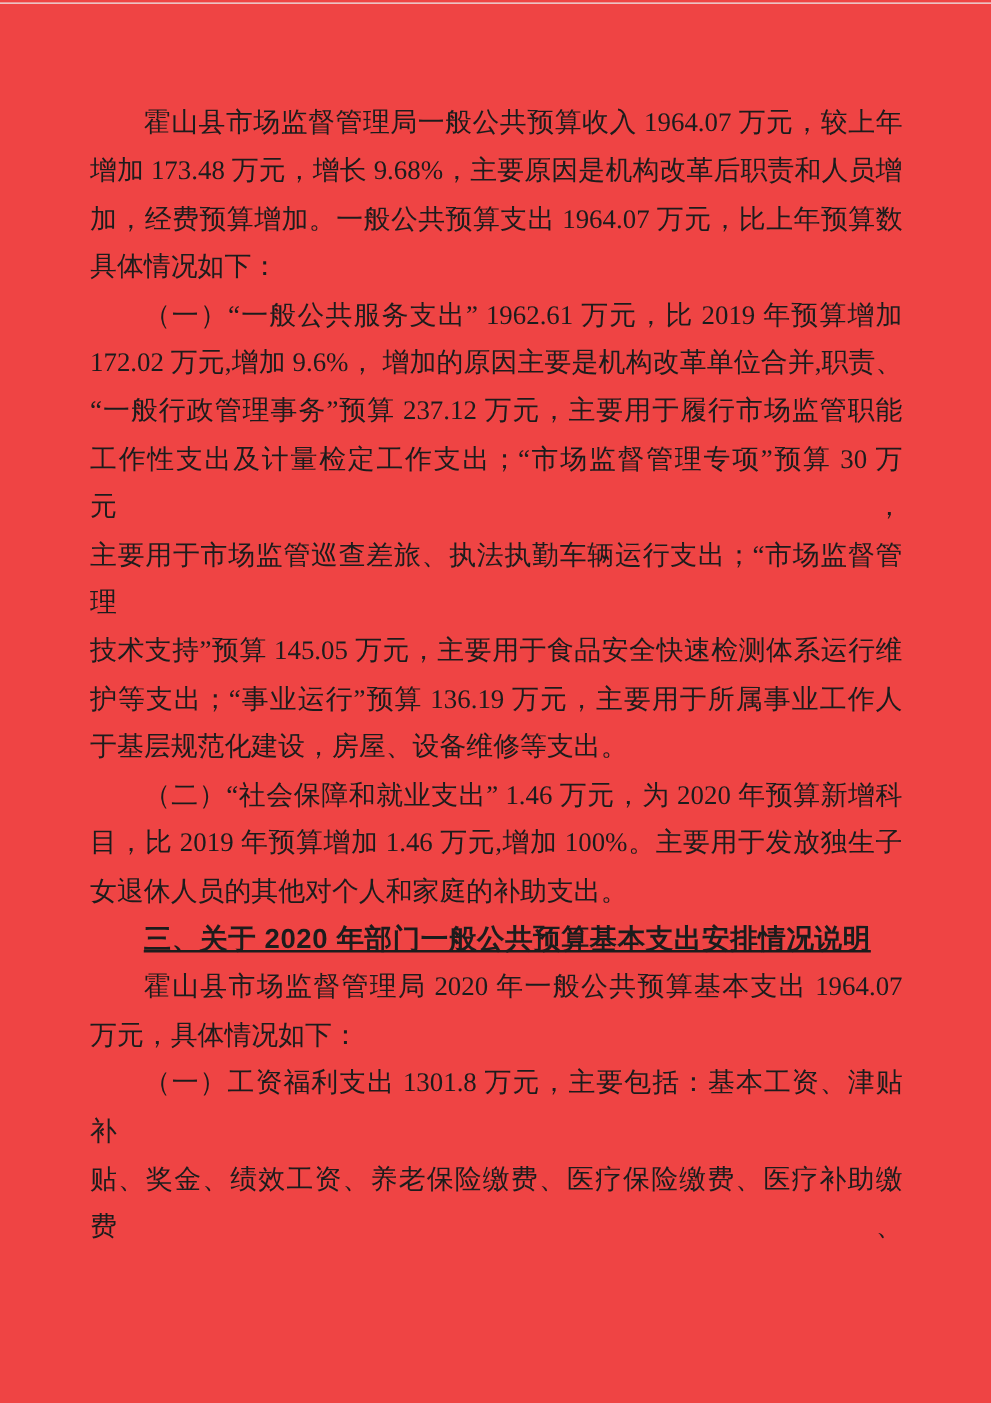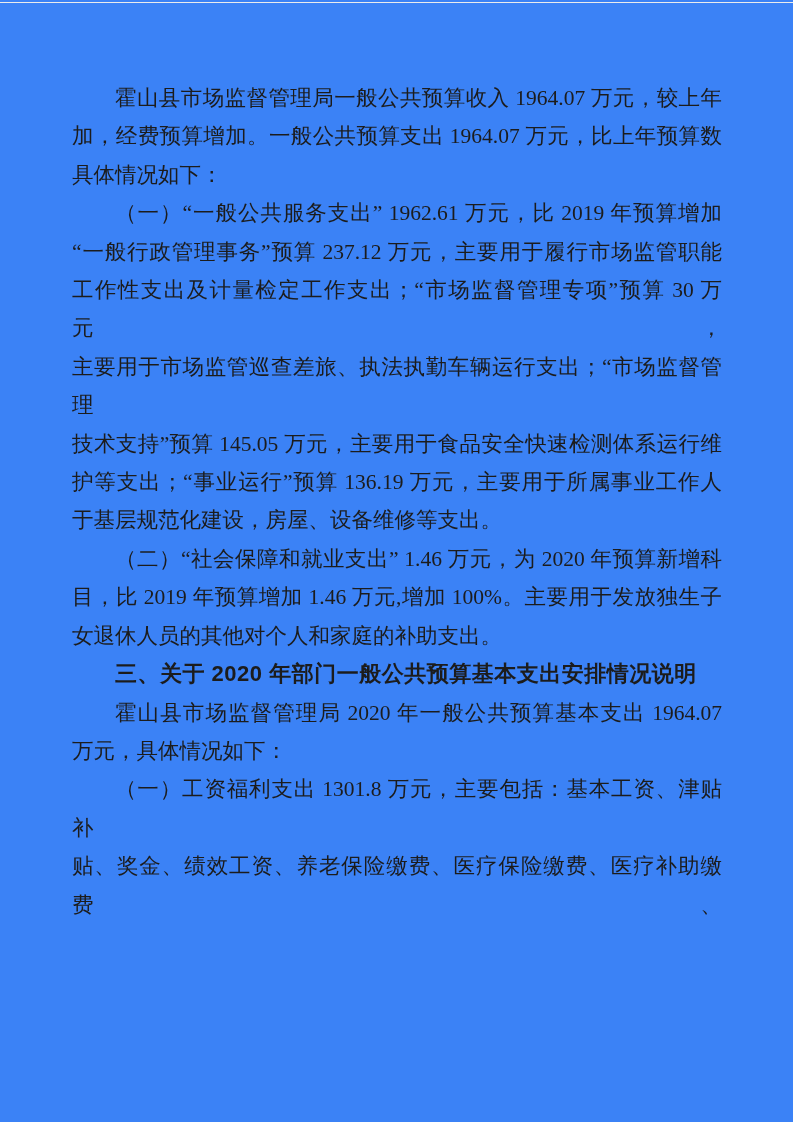--- a/index.html
+++ b/index.html
@@ -9,21 +9,21 @@
   body {
     width: 793px;
     height: 1122px;
     background: #ffffff;
     position: relative;
     overflow: hidden;
   }
   .page {
     position: absolute;
     inset: 0;
-    background: #3b82f6;
+    background: #ef4444;
   }
   .page-top-edge {
     position: absolute;
     top: 2px;
     left: 0;
     right: 0;
     height: 1px;
     background: #ececec;
   }
   .text-block {
@@ -50,33 +50,36 @@
     text-align: center;
     text-align-last: left;
   }
   .ln.heading {
     font-family: "Liberation Sans", "DejaVu Sans", sans-serif;
     font-weight: 700;
     font-size: 22px;
     letter-spacing: 0.5px;
     text-align: right;
     text-align-last: left;
+    text-decoration: underline;
   }
 </style>
 </head>
 <body>
 
 <div class="page">
   <div class="page-top-edge"></div>
 
   <div class="text-block">
     <p class="ln start">霍山县市场监督管理局一般公共预算收入 1964.07 万元，较上年</p>
+    <p class="ln">增加 173.48 万元，增长 9.68%，主要原因是机构改革后职责和人员增</p>
     <p class="ln">加，经费预算增加。一般公共预算支出 1964.07 万元，比上年预算数</p>
     <p class="ln end">具体情况如下：</p>
     <p class="ln start">（一）“一般公共服务支出” 1962.61 万元，比 2019 年预算增加</p>
+    <p class="ln">172.02 万元,增加 9.6%， 增加的原因主要是机构改革单位合并,职责、</p>
     <p class="ln">“一般行政管理事务”预算 237.12 万元，主要用于履行市场监管职能</p>
     <p class="ln">工作性支出及计量检定工作支出；“市场监督管理专项”预算 30 万元，</p>
     <p class="ln">主要用于市场监管巡查差旅、执法执勤车辆运行支出；“市场监督管理</p>
     <p class="ln">技术支持”预算 145.05 万元，主要用于食品安全快速检测体系运行维</p>
     <p class="ln">护等支出；“事业运行”预算 136.19 万元，主要用于所属事业工作人</p>
     <p class="ln end">于基层规范化建设，房屋、设备维修等支出。</p>
     <p class="ln start">（二）“社会保障和就业支出” 1.46 万元，为 2020 年预算新增科</p>
     <p class="ln">目，比 2019 年预算增加 1.46 万元,增加 100%。主要用于发放独生子</p>
     <p class="ln end">女退休人员的其他对个人和家庭的补助支出。</p>
     <p class="ln start heading">三、关于 2020 年部门一般公共预算基本支出安排情况说明</p>

